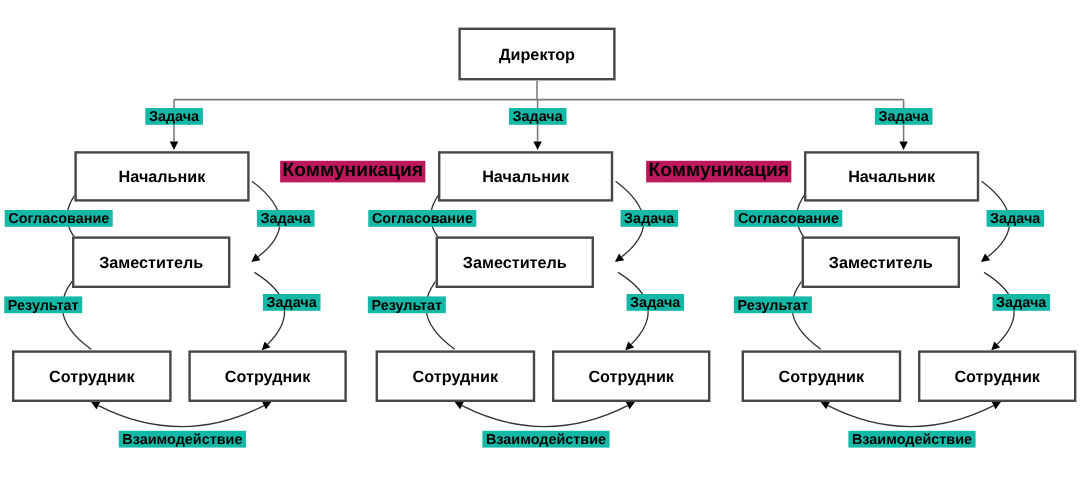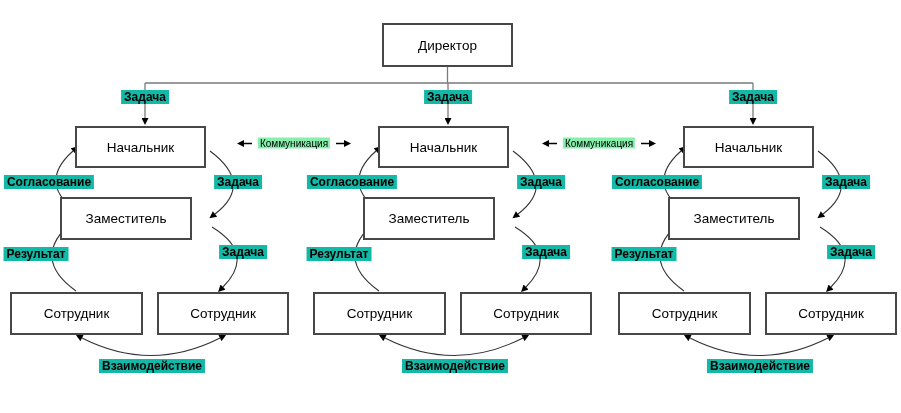--- a/index.html
+++ b/index.html
@@ -6,40 +6,40 @@
   .canvas{
     position:relative;width:901px;height:413px;background:#ffffff;
     font-family:"Liberation Sans",sans-serif;overflow:hidden;
   }
   svg.wires{position:absolute;left:0;top:0;}
   .column{position:absolute;top:0;width:300px;height:413px;}
   .column svg.colw{position:absolute;left:0;top:0;}
   .box{
     position:absolute;box-sizing:border-box;border:2px solid #474747;background:#fff;
     display:flex;align-items:center;justify-content:center;
-    font-weight:normal;font-size:13.5px;color:#000;white-space:nowrap;
+    font-weight:bold;font-size:13.5px;color:#000;white-space:nowrap;
   }
   .box.director{left:382px;top:23px;width:131px;height:44px;}
-  .box.manager{left:75px;top:126px;width:131px;height:42px;}
+  .box.manager{left:62px;top:126px;width:146px;height:42px;}
   .box.deputy{left:60px;top:197px;width:132px;height:43px;}
   .box.emp-a{left:10px;top:292px;width:133px;height:43px;}
   .box.emp-b{left:157px;top:292px;width:132px;height:43px;}
   .elabel{
     position:absolute;transform:translate(-50%,-50%);
     background:#14b8a6;padding:0 3px;font-weight:bold;font-size:12px;color:#000;white-space:nowrap;
   }
   .lb-task-top{left:145px;top:97px;}
   .lb-coord{left:49px;top:182px;text-align:right;}
   .lb-task-right{left:238px;top:182px;}
   .lb-result{left:36px;top:254px;}
   .lb-task-lower{left:243px;top:252px;}
   .lb-inter{left:152px;top:366px;}
   .comm{
     position:absolute;top:143px;transform:translate(-50%,-50%);
-    background:#86efac;padding:0 2px;font-weight:normal;font-size:10px;color:#000;white-space:nowrap;
+    background:#be185d;padding:0 2px;font-weight:bold;font-size:16px;color:#000;white-space:nowrap;
   }
   .tree{stroke:#7a7a7a;stroke-width:1.3;fill:none;}
   .curve{stroke:#333;stroke-width:1.1;fill:none;}
   .commarrow{stroke:#000;stroke-width:1.5;fill:none;}
 </style>
 </head>
 <body>
 
 <div class="canvas">
 

